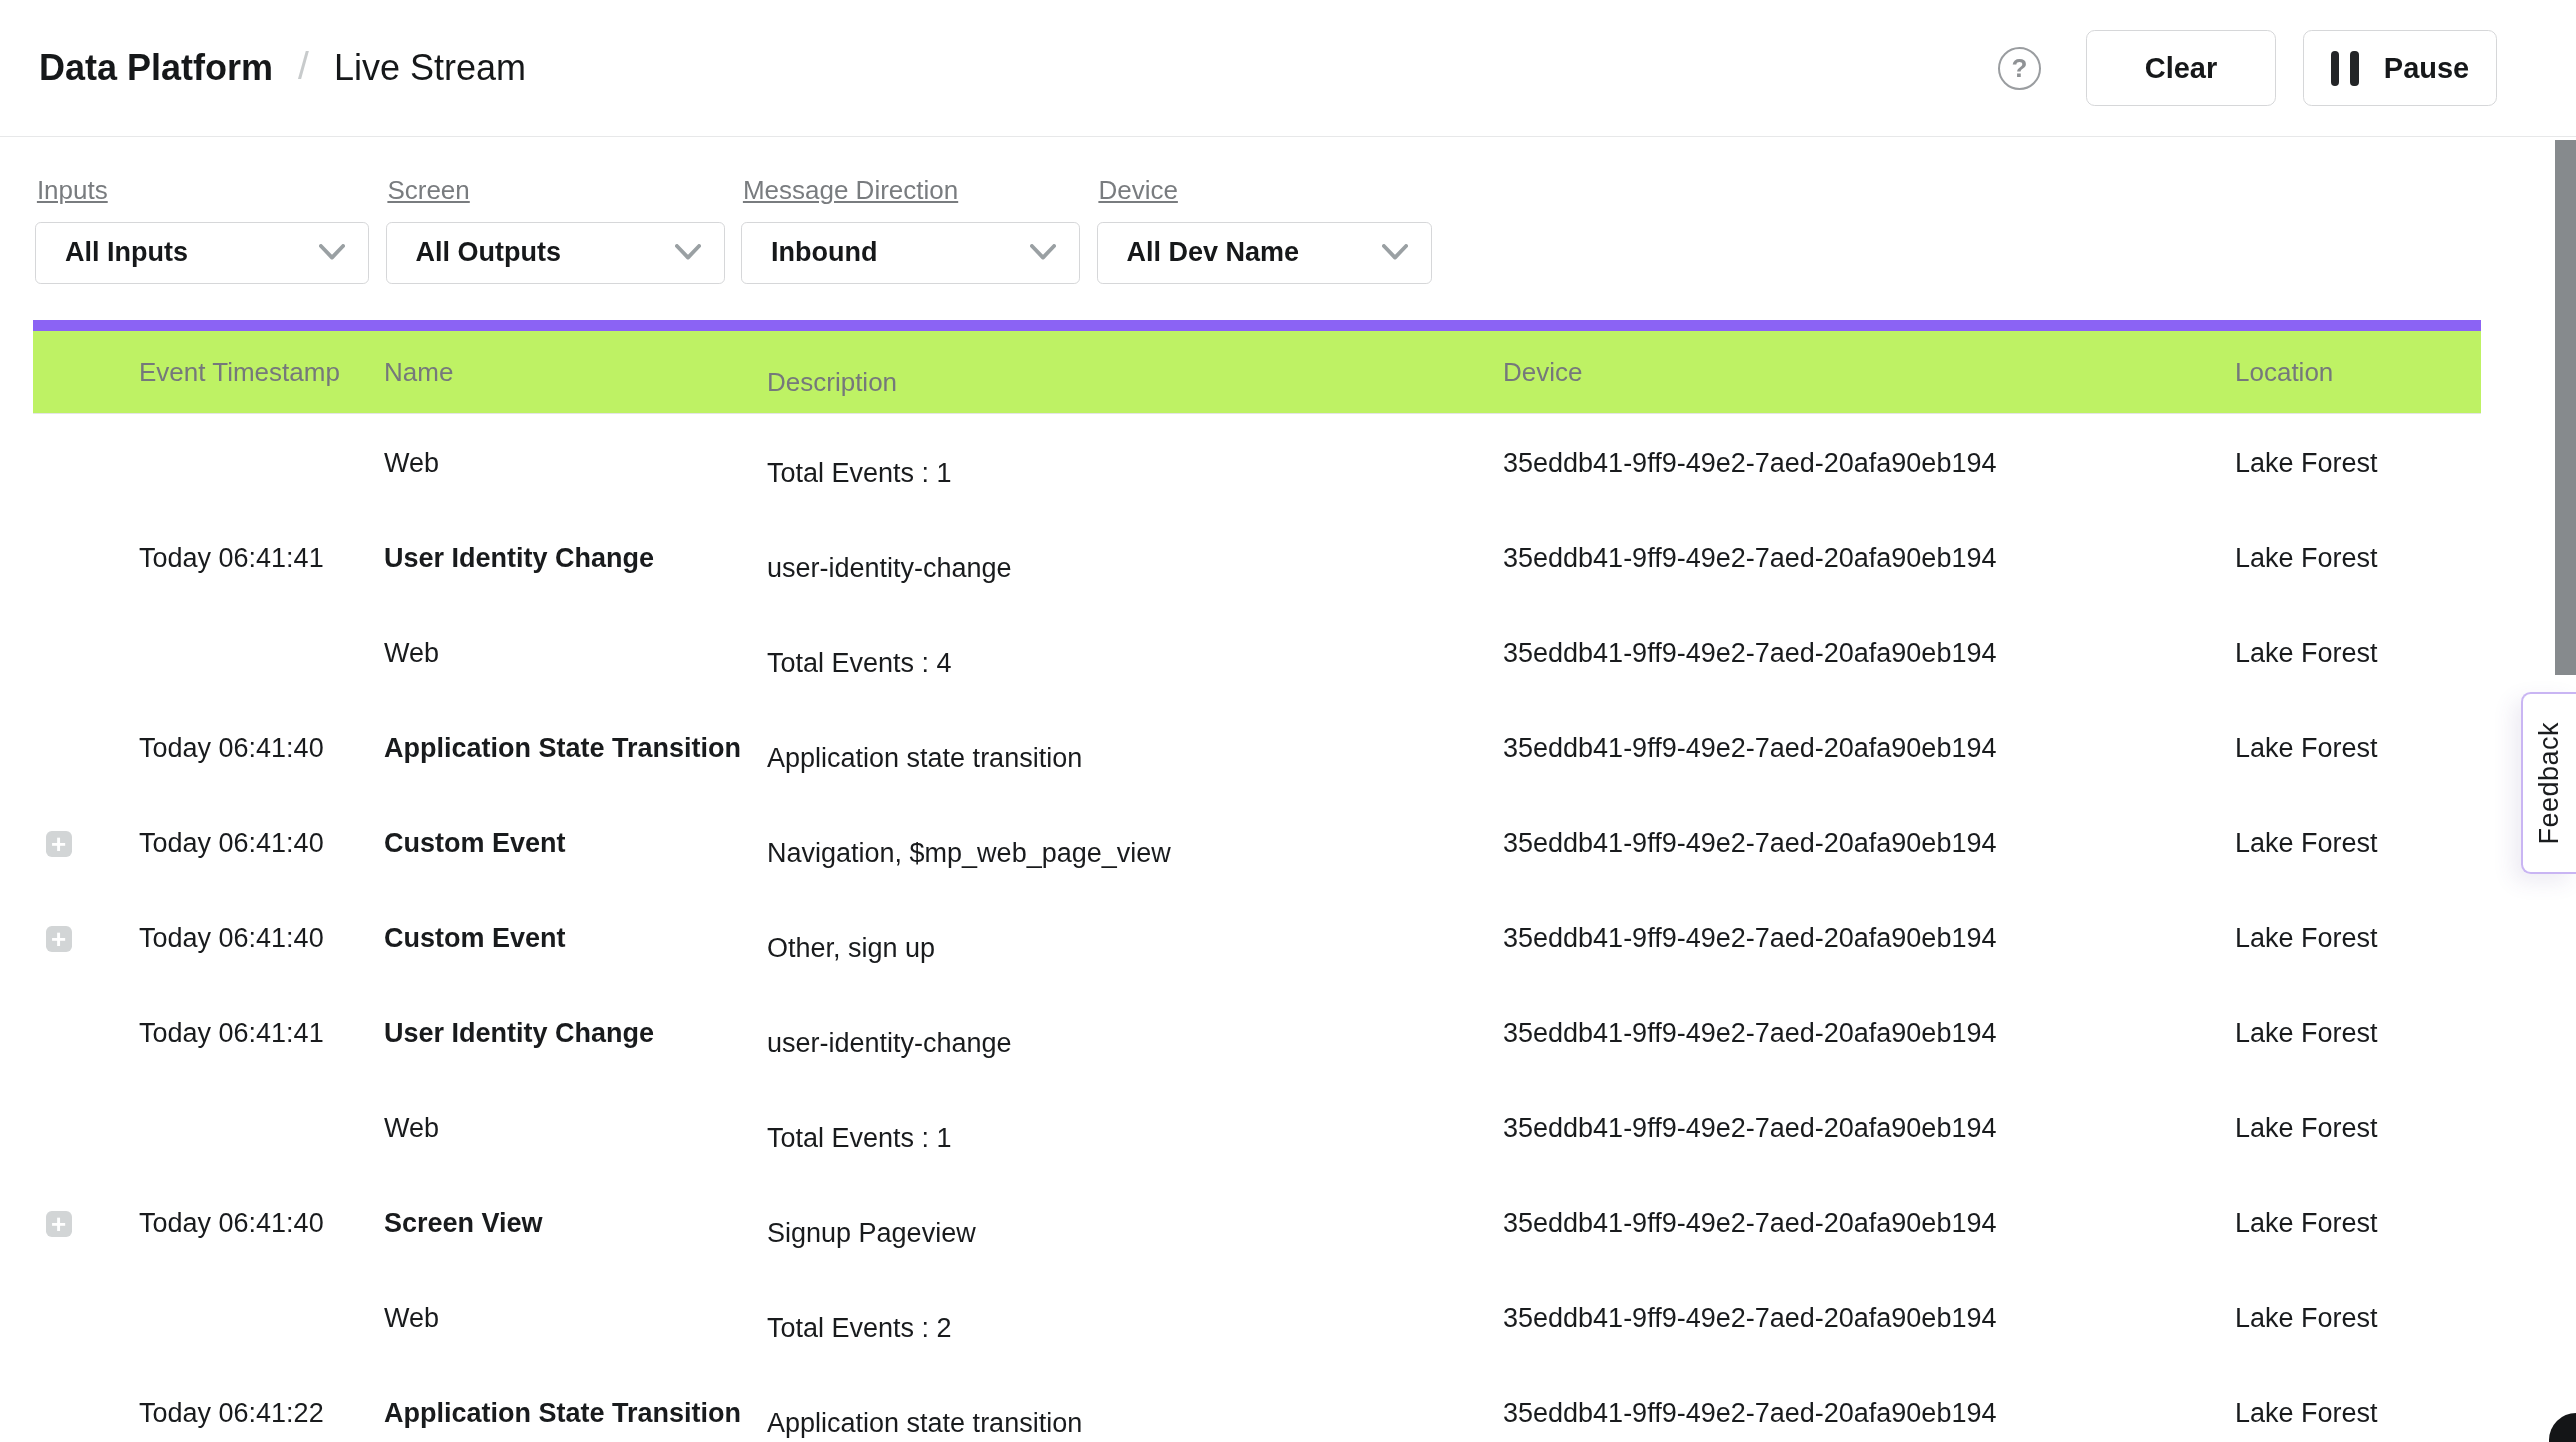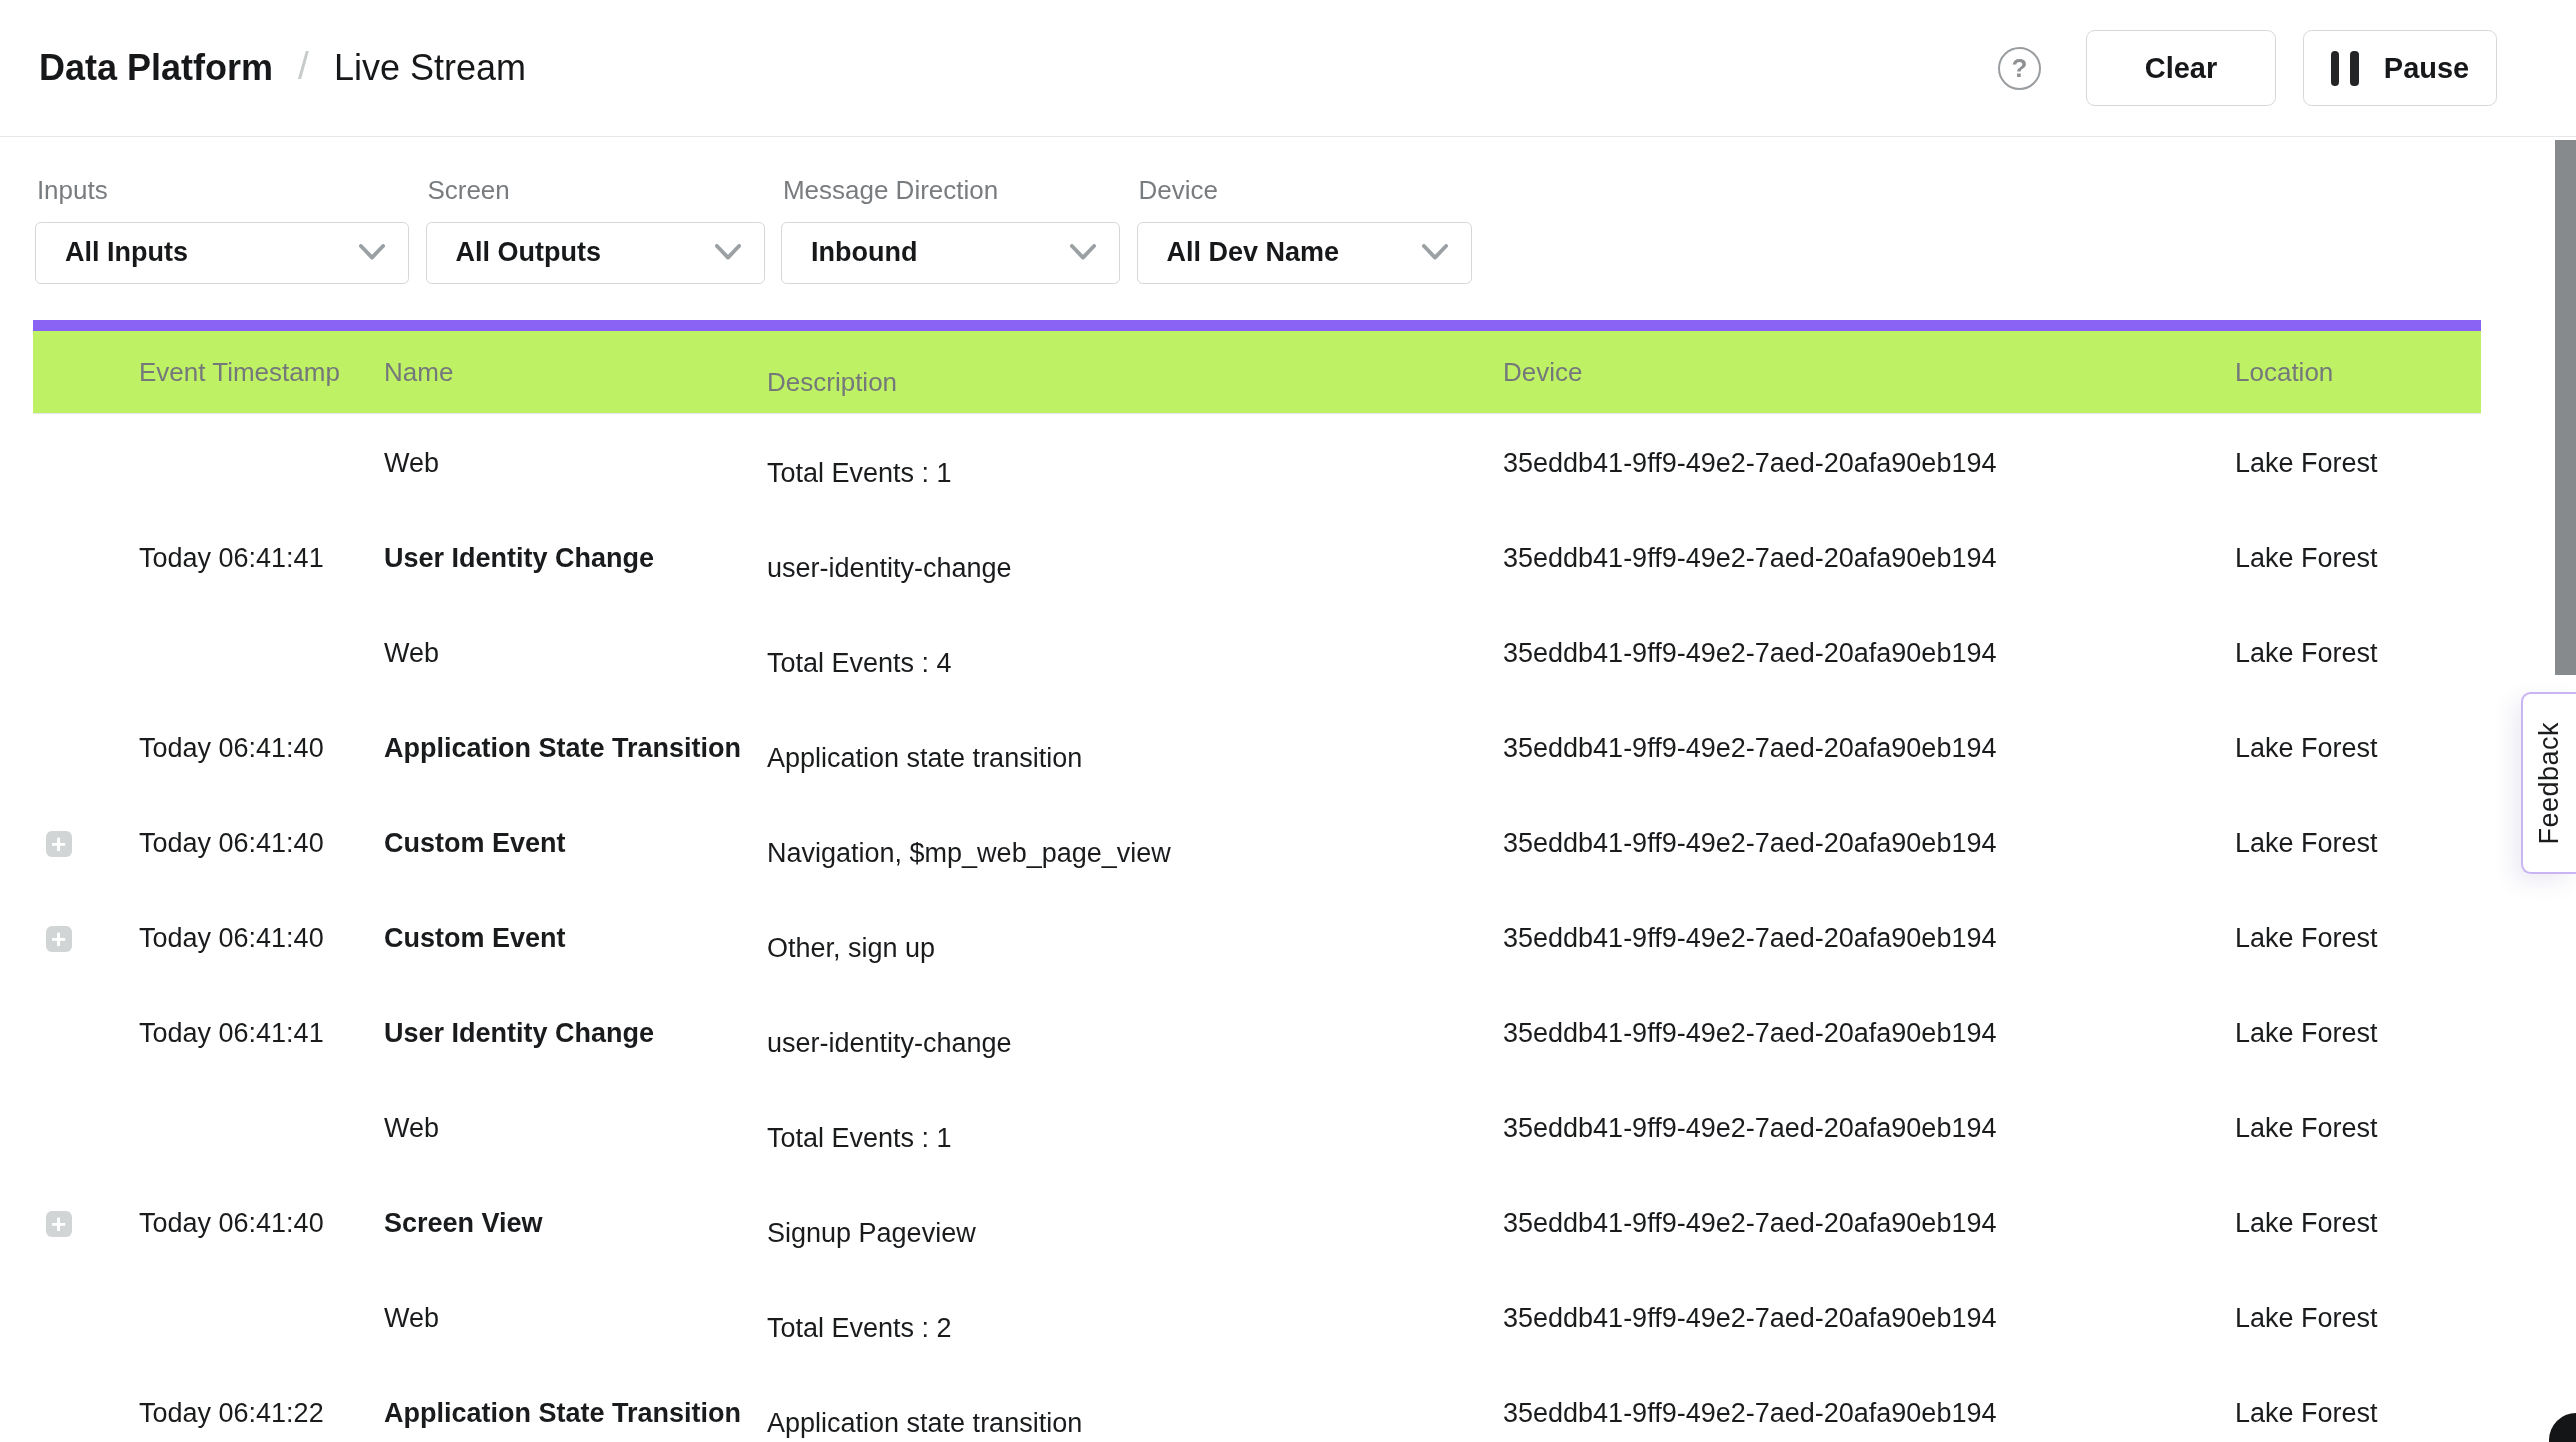--- a/index.html
+++ b/index.html
@@ -34,27 +34,27 @@
     font-family:"Liberation Sans","DejaVu Sans",sans-serif;
   }
   .btn-clear{width:190px;}
   .btn-pause{width:194px;margin-left:27px;}
   .pause-bars{display:flex;gap:10.7px;margin-right:25px;}
   .pause-bars i{display:block;width:8.7px;height:35px;background:#232527;border-radius:3.9px;}
 
   
   .filters{position:absolute;top:137px;left:35px;display:flex;z-index:2;}
   .filter-group{margin-right:16.5px;}
-  .filter-label{display:block;margin:38px 0 15.5px 1.9px;font-size:26px;line-height:31px;color:#797c7f;}
+  .filter-label{display:block;margin:38px 0 15.5px 1.9px;font-size:26px;line-height:31px;color:#797c7f;text-decoration:underline;}
   .filter-select{
     height:62px;border:1.9px solid #d6d7d9;border-radius:5.8px;background:#fff;box-sizing:border-box;
     display:flex;align-items:center;justify-content:space-between;
     padding:0 23px 0 29px;font-size:27px;font-weight:700;color:#16181a;cursor:pointer;
   }
-  .fw-1{width:374px;}.fw-2{width:339px;}.fw-3{width:339px;}.fw-4{width:335px;}
+  .fw-1{width:334px;}.fw-2{width:339px;}.fw-3{width:339px;}.fw-4{width:335px;}
   .chevron{flex:0 0 auto;margin-left:15.5px;}
 
   
   .accent-bar{position:absolute;top:320px;left:33px;width:2448px;height:10.7px;background:#8b63f4;}
 
   
   .table-head{
     position:absolute;top:331px;left:33px;width:2448px;height:83px;box-sizing:border-box;
     border-bottom:1.9px solid #e4e5e6;display:flex;align-items:center;
     color:#75787b;font-size:26px;background:#bef264;

